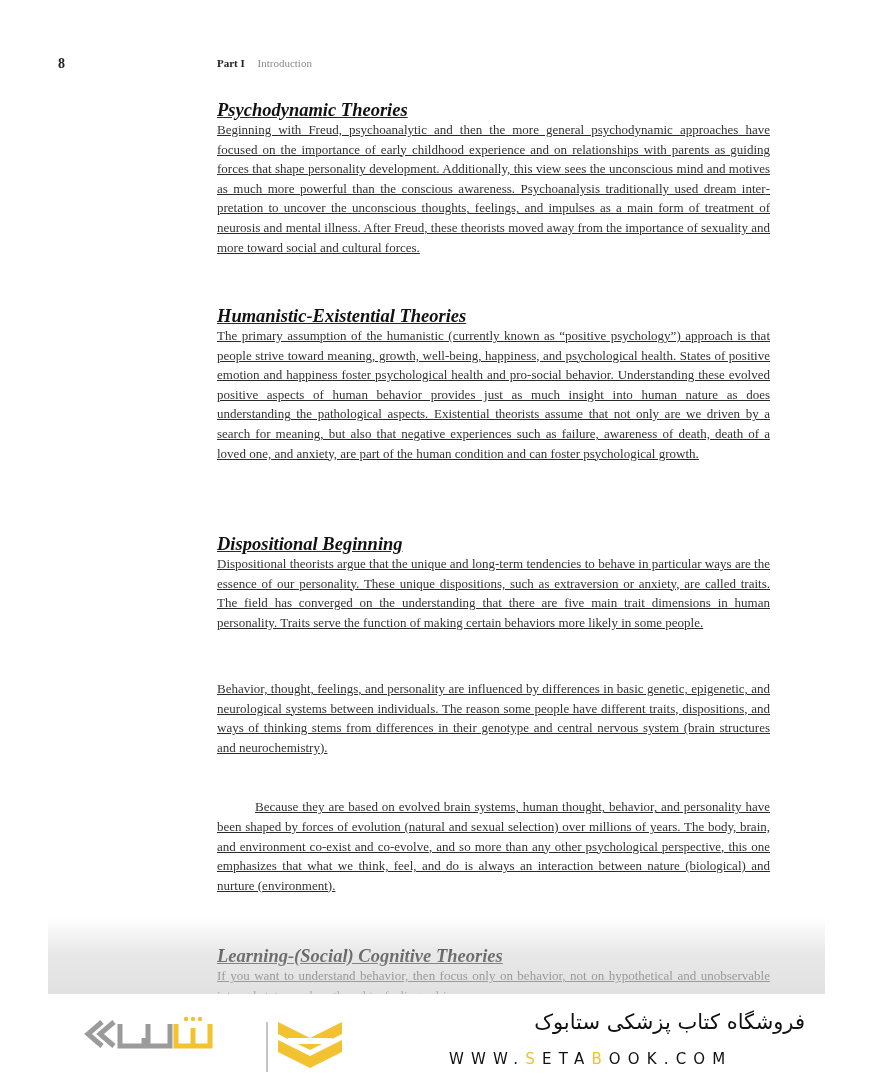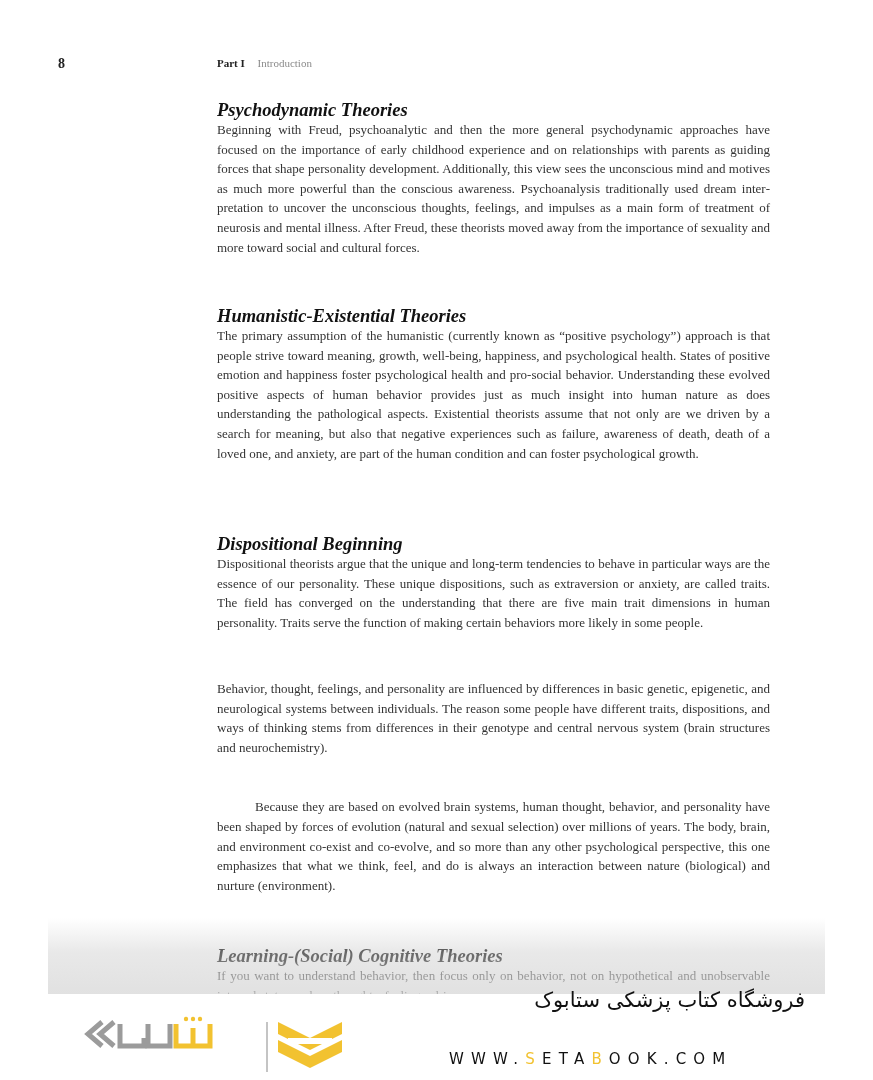--- a/index.html
+++ b/index.html
@@ -39,20 +39,21 @@
       color: #8a8a8a;
     }
     .content {
       position: absolute;
       left: 217px;
       top: 98px;
       width: 553px;
     }
     .section {
       margin: 0;
+      text-decoration: underline;
     }
     .section h2 {
       margin: 0;
       font-size: 18.5px;
       font-weight: bold;
       font-style: italic;
       color: #111;
       line-height: 24px;
       height: 22px;
     }
@@ -103,21 +104,21 @@
       top: 1091px;
       font-family: "DejaVu Sans", sans-serif;
       font-size: 12px;
       color: #b91c1c;
       direction: rtl;
       white-space: nowrap;
     }
     .store-title {
       position: absolute;
       right: 68px;
-      top: 988px;
+      top: 1010px;
       font-family: "DejaVu Sans", sans-serif;
       font-size: 21px;
       color: #111;
       direction: rtl;
       white-space: nowrap;
     }
     .store-url {
       position: absolute;
       left: 449px;
       top: 1042px;

